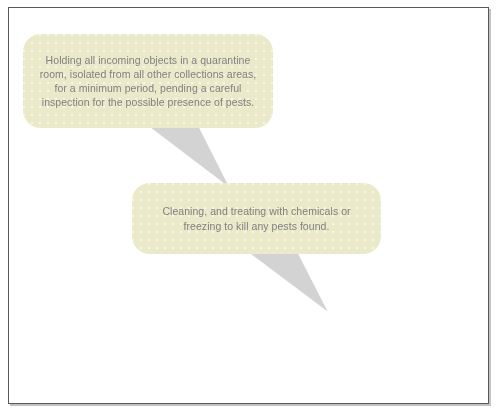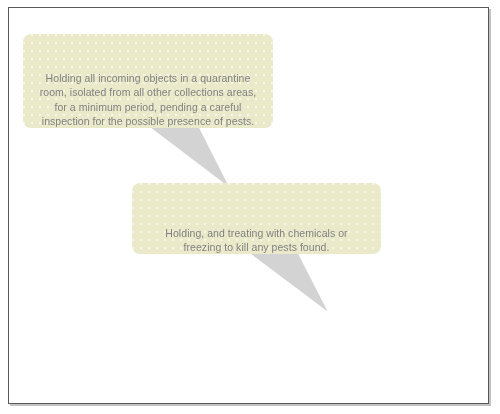--- a/index.html
+++ b/index.html
@@ -38,29 +38,29 @@
     height: 100%;
     z-index: 1;
     pointer-events: none;
   }
 
   
   .process-box {
     position: absolute;
     z-index: 2;
     box-sizing: border-box;
-    border-radius: 8px;
+    border-radius: 18px;
     background-color: #eaeaca;
     
     background-image:
       radial-gradient(circle at 1px 1px, rgba(255,255,255,0.60) 0.9px, rgba(255,255,255,0) 1.1px);
     background-size: 8px 8px;
     background-position: 0 0;
     display: flex;
-    align-items: flex-end;
+    align-items: center;
     justify-content: center;
   }
   .process-text {
     color: #808080;
     font-size: 10.5px;
     line-height: 14.2px;
     text-align: center;
     letter-spacing: 0.05px;
     padding: 0 12px;
     white-space: pre-line;
@@ -98,18 +98,18 @@
   </svg>
 
   <div class="process-box" id="box-quarantine">
     <div class="process-text">Holding all incoming objects in a quarantine
 room, isolated from all other collections areas,
 for a minimum period, pending a careful
 inspection for the possible presence of pests.</div>
   </div>
 
   <div class="process-box" id="box-cleaning">
-    <div class="process-text">Holding, and treating with chemicals or
+    <div class="process-text">Cleaning, and treating with chemicals or
 freezing to kill any pests found.</div>
   </div>
 
 
 </div>
 
 </body></html>

